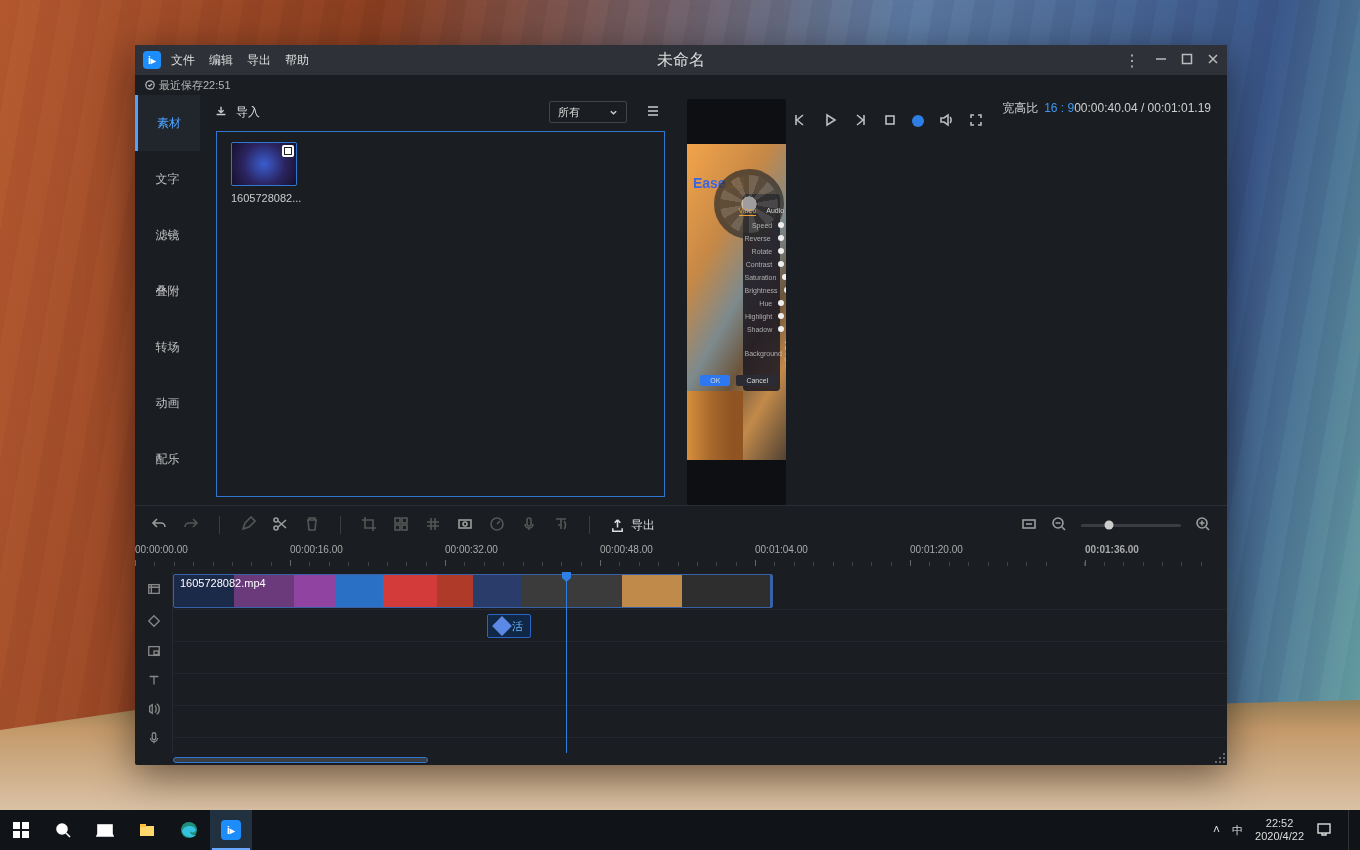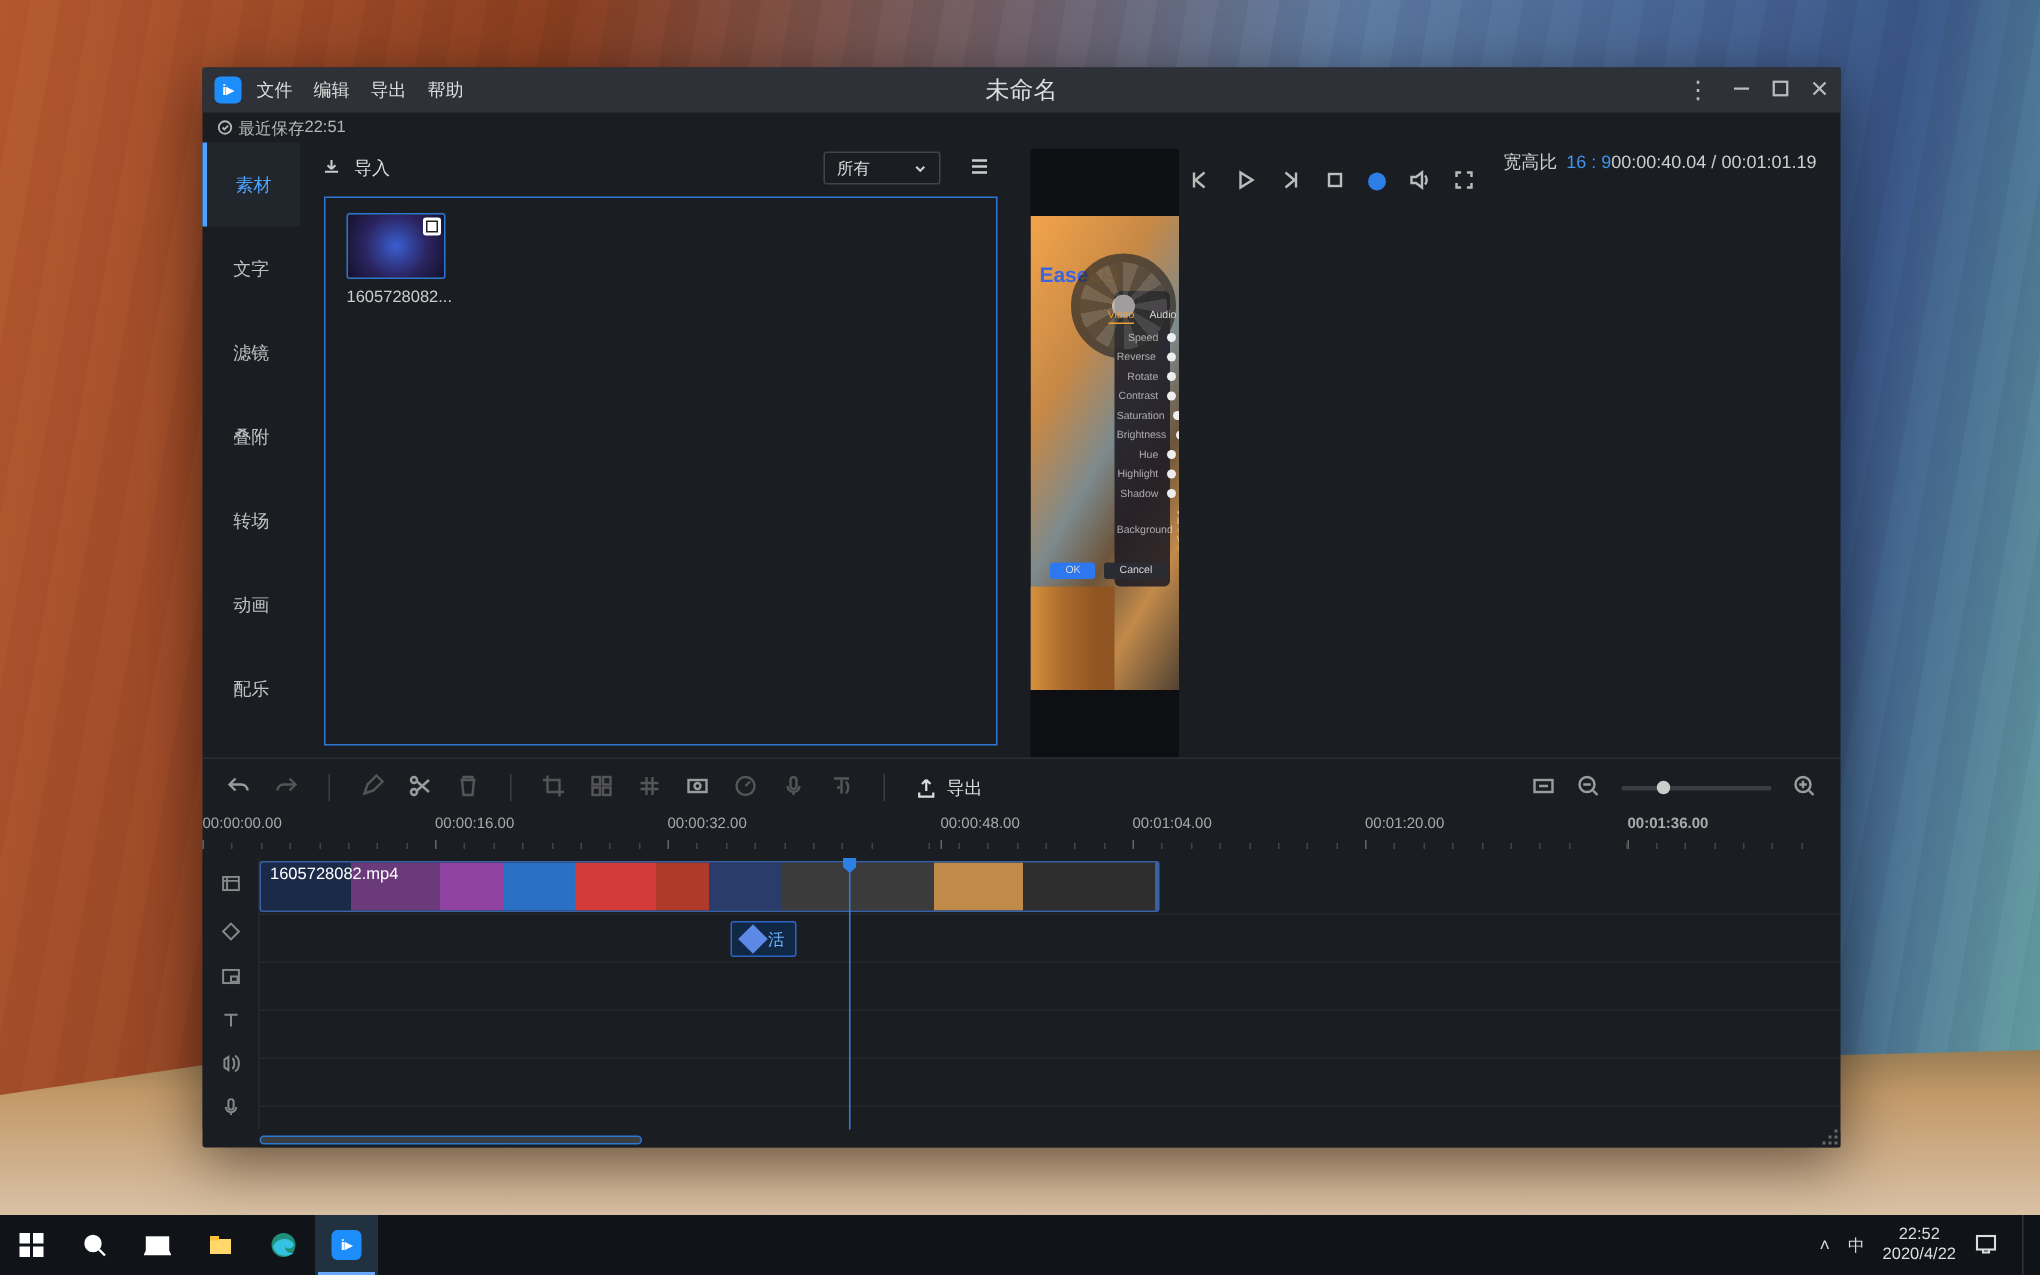--- a/index.html
+++ b/index.html
@@ -380,21 +380,21 @@
         <span class="mini" style="left: 271.25px;"></span>
         <span class="mini" style="left: 290.625px;"></span>
         <span class="tick" style="left: 310px;">00:00:32.00</span>
         <span class="mini" style="left: 329.375px;"></span>
         <span class="mini" style="left: 348.75px;"></span>
         <span class="mini" style="left: 368.125px;"></span>
         <span class="mini" style="left: 387.5px;"></span>
         <span class="mini" style="left: 406.875px;"></span>
         <span class="mini" style="left: 426.25px;"></span>
         <span class="mini" style="left: 445.625px;"></span>
-        <span class="tick" style="left: 465px; margin-left: 27px;">00:00:48.00</span>
+        <span class="tick" style="left: 465px;">00:00:48.00</span>
         <span class="mini" style="left: 484.375px;"></span>
         <span class="mini" style="left: 503.75px;"></span>
         <span class="mini" style="left: 523.125px;"></span>
         <span class="mini" style="left: 542.5px;"></span>
         <span class="mini" style="left: 561.875px;"></span>
         <span class="mini" style="left: 581.25px;"></span>
         <span class="mini" style="left: 600.625px;"></span>
         <span class="tick" style="left: 620px;">00:01:04.00</span>
         <span class="mini" style="left: 639.375px;"></span>
         <span class="mini" style="left: 658.75px;"></span>

